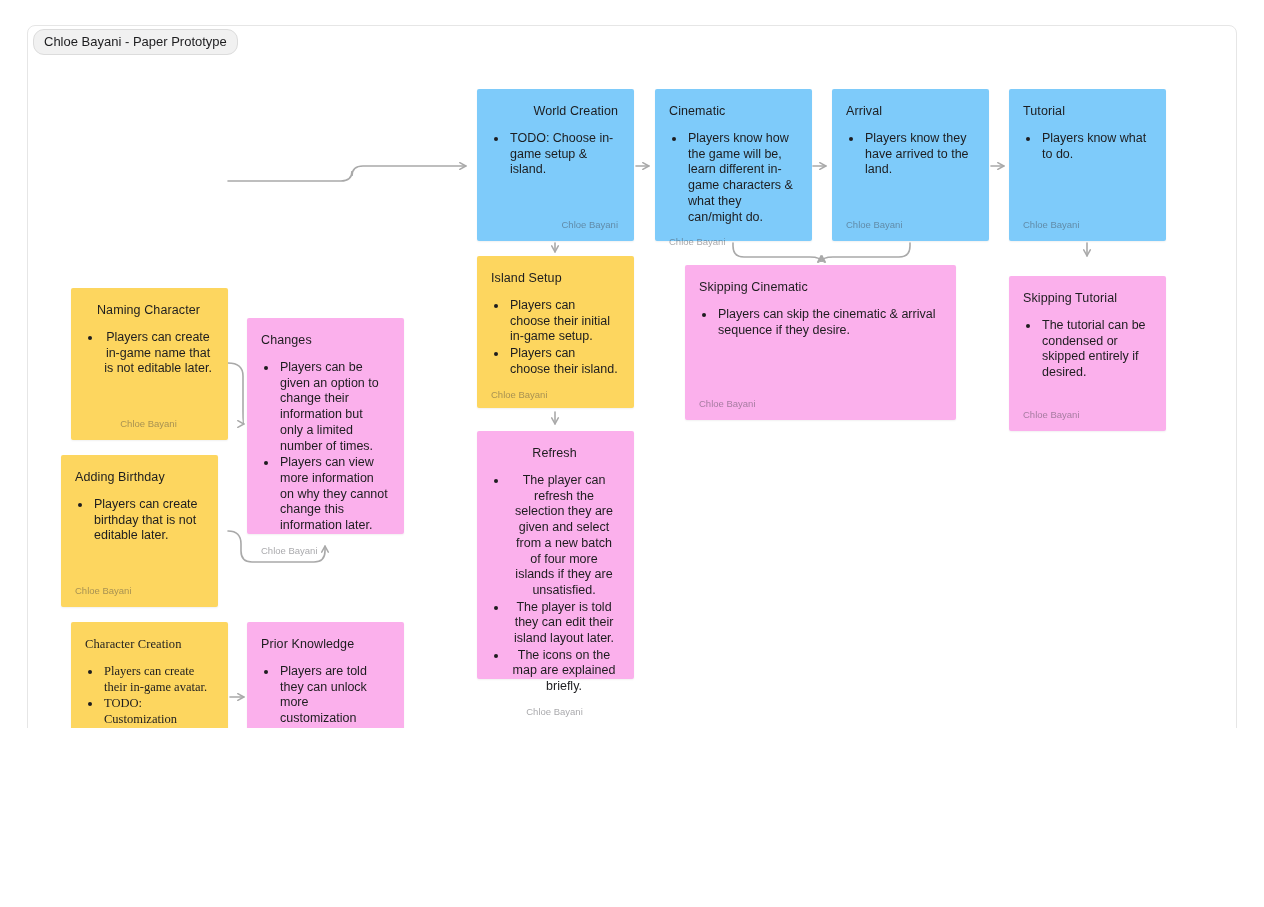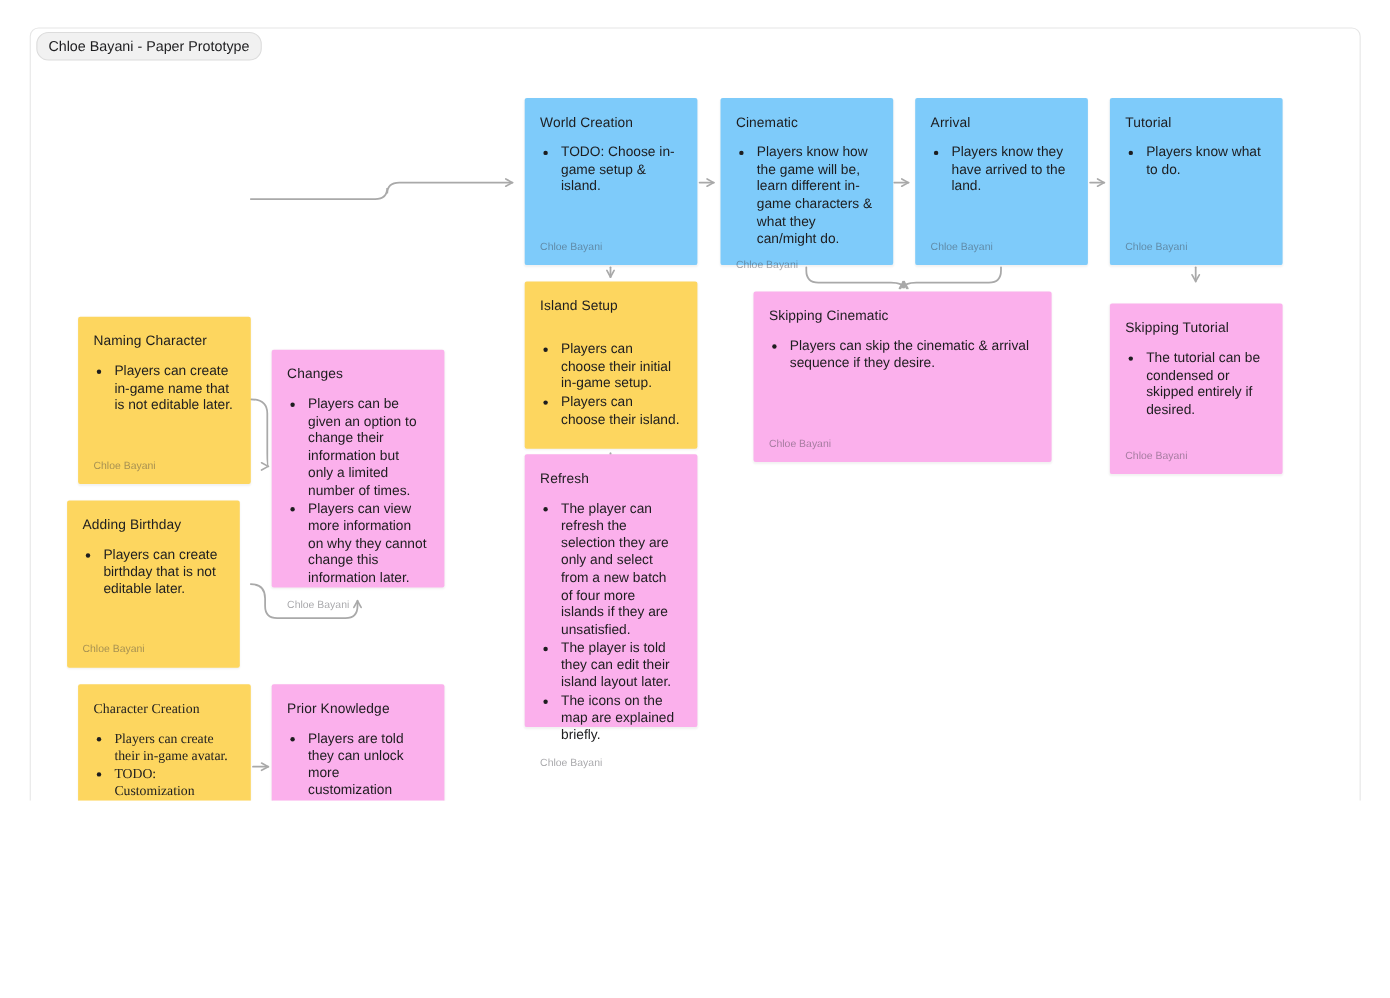--- a/index.html
+++ b/index.html
@@ -129,21 +129,21 @@
     <path d="M555,412 L555,424" fill="none" stroke="#a9a9a9" stroke-width="1.6" stroke-linecap="round" marker-end="url(#ah)"></path>
 
     <path d="M733,243 L733,246 Q733,257 744,257 L810,257 Q821,257 821,262 L821,256" fill="none" stroke="#a9a9a9" stroke-width="1.6" stroke-linecap="round" marker-end="url(#ah)"></path>
 
     <path d="M910,243 L910,246 Q910,257 899,257 L833,257 Q822,257 822,262 L822,256" fill="none" stroke="#a9a9a9" stroke-width="1.6" stroke-linecap="round" marker-end="url(#ah)"></path>
 
     <path d="M1087,243 L1087,256" fill="none" stroke="#a9a9a9" stroke-width="1.6" stroke-linecap="round" marker-end="url(#ah)"></path>
   </svg>
 
 
-  <div class="card yellow" style="left:71px; top:288px; width:157px; height:152px;">
+  <div class="card yellow" style="left:71px; top:288px; width:157px; height:152px;text-align:center;">
     <div class="card-title">Naming Character</div>
     <ul class="card-list">
       <li>Players can create in-game name that is not editable later.</li>
     </ul>
     <div class="card-author">Chloe Bayani</div>
   </div>
 
   <div class="card yellow" style="left:61px; top:455px; width:157px; height:152px;">
     <div class="card-title">Adding Birthday</div>
     <ul class="card-list">
@@ -171,41 +171,41 @@
   </div>
 
   <div class="card pink" style="left:247px; top:622px; width:157px; height:152px;">
     <div class="card-title">Prior Knowledge</div>
     <ul class="card-list">
       <li>Players are told they can unlock more customization options while playing the game.</li>
     </ul>
     <div class="card-author">Chloe Bayani</div>
   </div>
 
-  <div class="card blue" style="left:477px; top:89px; width:157px; height:152px;">
+  <div class="card blue" style="left:477px; top:89px; width:157px; height:152px;align-items:flex-end;">
     <div class="card-title">World Creation</div>
     <ul class="card-list">
       <li>TODO: Choose in-game setup &amp; island.</li>
     </ul>
     <div class="card-author">Chloe Bayani</div>
   </div>
 
-  <div class="card yellow" style="left:477px; top:256px; width:157px; height:152px;gap:12px;">
+  <div class="card yellow" style="left:477px; top:256px; width:157px; height:152px;">
     <div class="card-title">Island Setup</div>
     <ul class="card-list">
       <li>Players can choose their initial in-game setup.</li>
       <li>Players can choose their island.</li>
     </ul>
     <div class="card-author">Chloe Bayani</div>
   </div>
 
-  <div class="card pink" style="left:477px; top:413px; width:157px; height:248px;">
+  <div class="card pink" style="left:477px; top:431px; width:157px; height:248px;text-align:center;">
     <div class="card-title">Refresh</div>
     <ul class="card-list">
-      <li>The player can refresh the selection they are only and select from a new batch of four more islands if they are unsatisfied.</li>
+      <li>The player can refresh the selection they are given and select from a new batch of four more islands if they are unsatisfied.</li>
       <li>The player is told they can edit their island layout later.</li>
       <li>The icons on the map are explained briefly.</li>
     </ul>
     <div class="card-author">Chloe Bayani</div>
   </div>
 
   <div class="card blue" style="left:655px; top:89px; width:157px; height:152px;">
     <div class="card-title">Cinematic</div>
     <ul class="card-list">
       <li>Players know how the game will be, learn different in-game characters &amp; what they can/might do.</li>

